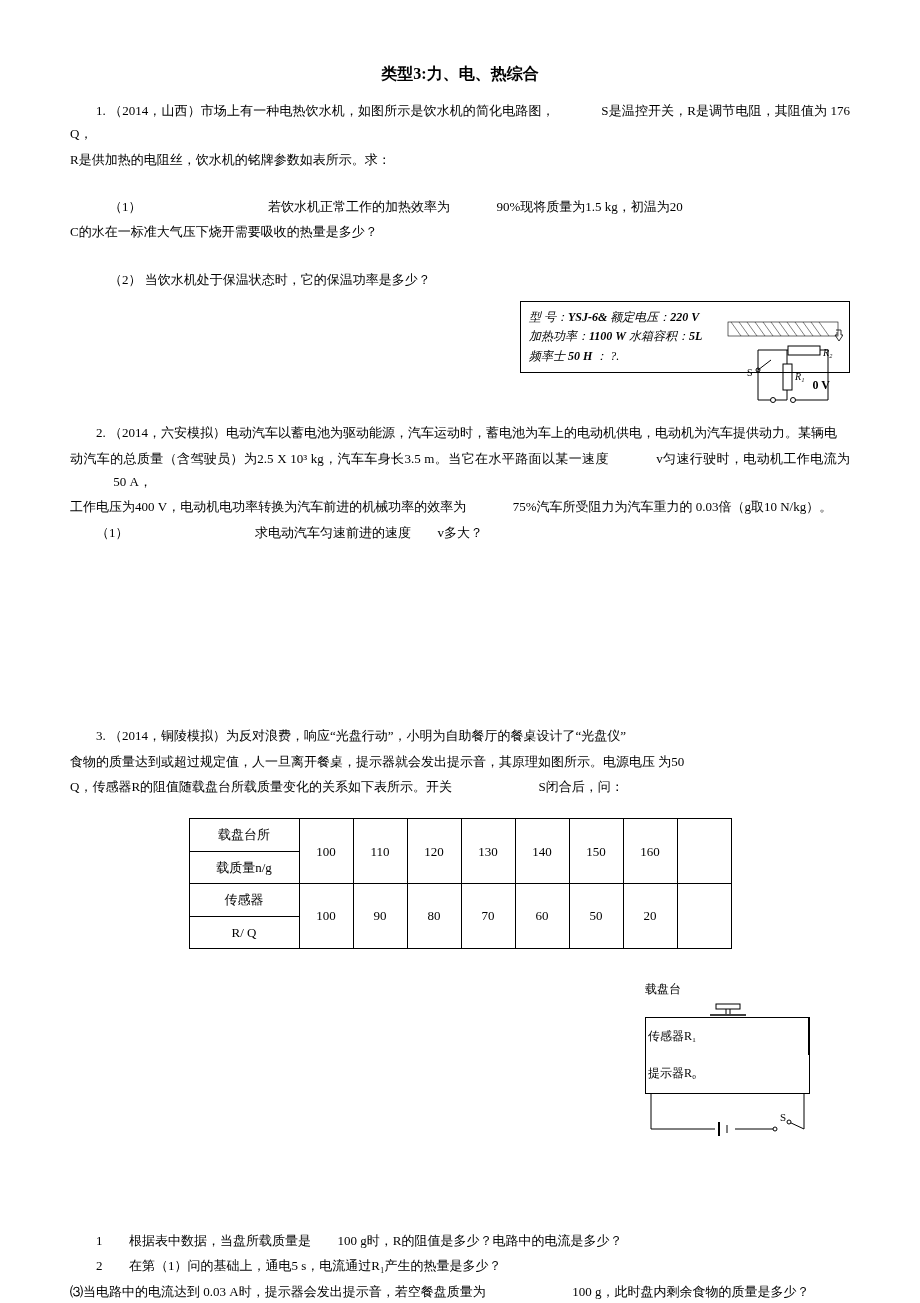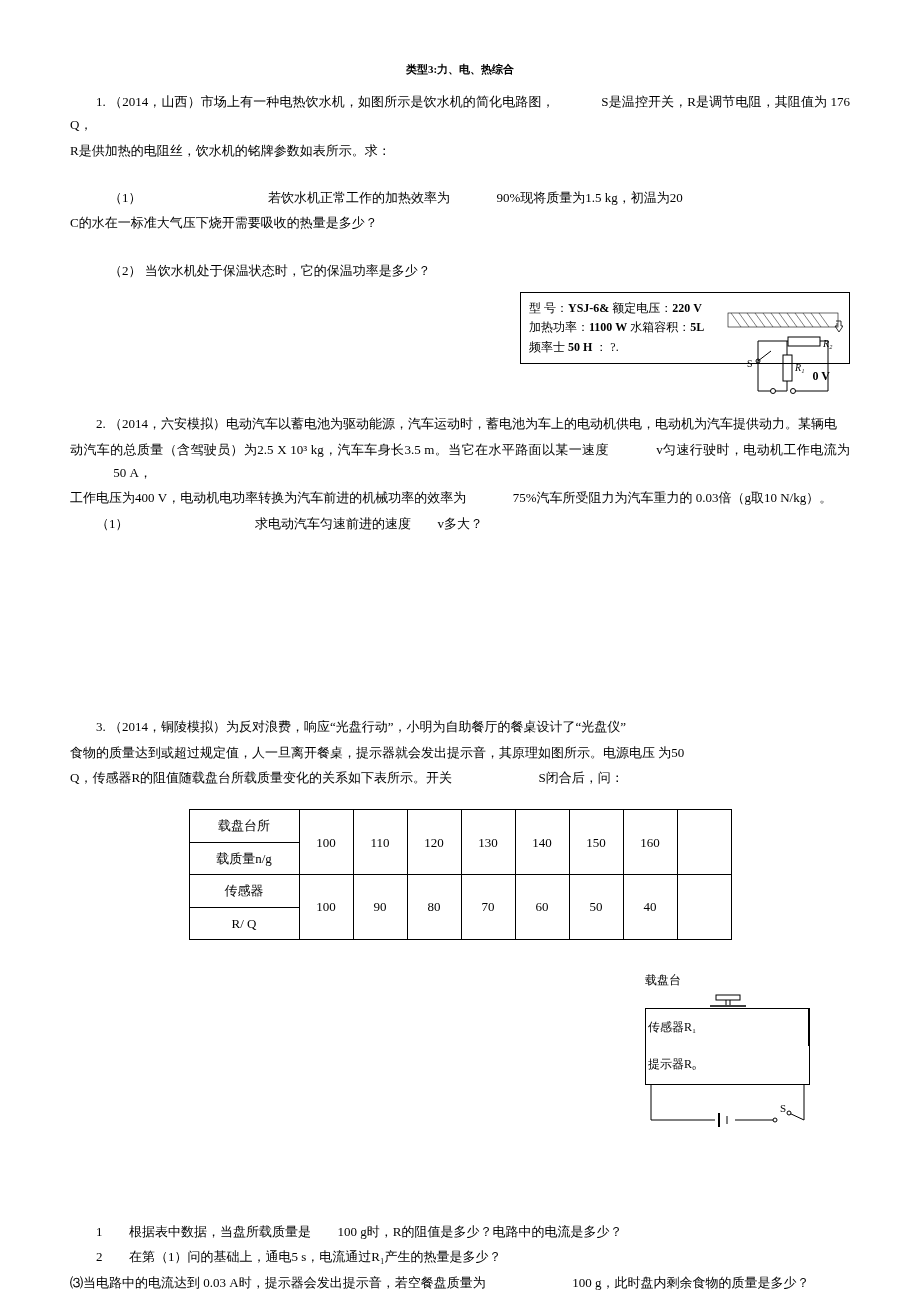--- a/index.html
+++ b/index.html
@@ -7,21 +7,21 @@
       font-family: "SimSun", "宋体", serif;
       font-size: 13px;
       line-height: 1.8;
       color: #000;
       background: #fff;
       width: 920px;
       padding: 60px 70px 40px 70px;
     }
     .title {
       text-align: center;
-      font-size: 11px;
+      font-size: 16px;
       font-weight: bold;
       margin-bottom: 10px;
     }
     .para {
       text-align: justify;
       margin-bottom: 2px;
     }
     .indent1 { text-indent: 2em; }
     .indent2 { text-indent: 3em; margin-top: 24px; }
     .gap-small { display: inline-block; width: 20px; }
@@ -108,21 +108,21 @@
     <span>若饮水机正常工作的加热效率为</span>
     <span class="gap-med"></span>
     <span>90%现将质量为1.5 kg，初温为20</span>
   </div>
   <div class="para">C的水在一标准大气压下烧开需要吸收的热量是多少？</div>
   <div class="para indent2">（2） 当饮水机处于保温状态时，它的保温功率是多少？</div>
 
   <div class="q1-box-wrap">
     <div>
     <div class="q1-box">
-      <span class="q1-label" style="display:inline-block;width:185px;">
+      <span class="q1-label" style="display:inline-block;width:185px;font-style:italic;">
         <span>型 号：<b>YSJ-6&amp;</b> 额定电压：<b>220 V</b> 加热功率：<b>1100 W</b> 水箱容积：<b>5L</b> 频率士 <b>50 H</b> ： ?.</span>
       </span>
       <svg class="circuit1" viewBox="0 0 120 95">
 
         <rect x="5" y="2" width="110" height="14" fill="none" stroke="#000" stroke-width="0.6"></rect>
         <g stroke="#000" stroke-width="0.5">
           <line x1="8" y1="2" x2="18" y2="16"></line>
               <line x1="16" y1="2" x2="26" y2="16"></line>
           <line x1="24" y1="2" x2="34" y2="16"></line>
               <line x1="32" y1="2" x2="42" y2="16"></line>
@@ -209,21 +209,21 @@
       <td class="hdr">载质量n/g</td>
     </tr>
     <tr>
       <td class="hdr">传感器</td>
       <td rowspan="2">100</td>
       <td rowspan="2">90</td>
       <td rowspan="2">80</td>
       <td rowspan="2">70</td>
       <td rowspan="2">60</td>
       <td rowspan="2">50</td>
-      <td rowspan="2">40</td>
+      <td rowspan="2">20</td>
       <td rowspan="2" class="trail"></td>
     </tr>
     <tr>
       <td class="hdr">R/ Q</td>
     </tr>
   </tbody>
     </table>
 
   <div class="circuit2-wrap">
     <div class="circuit2">

